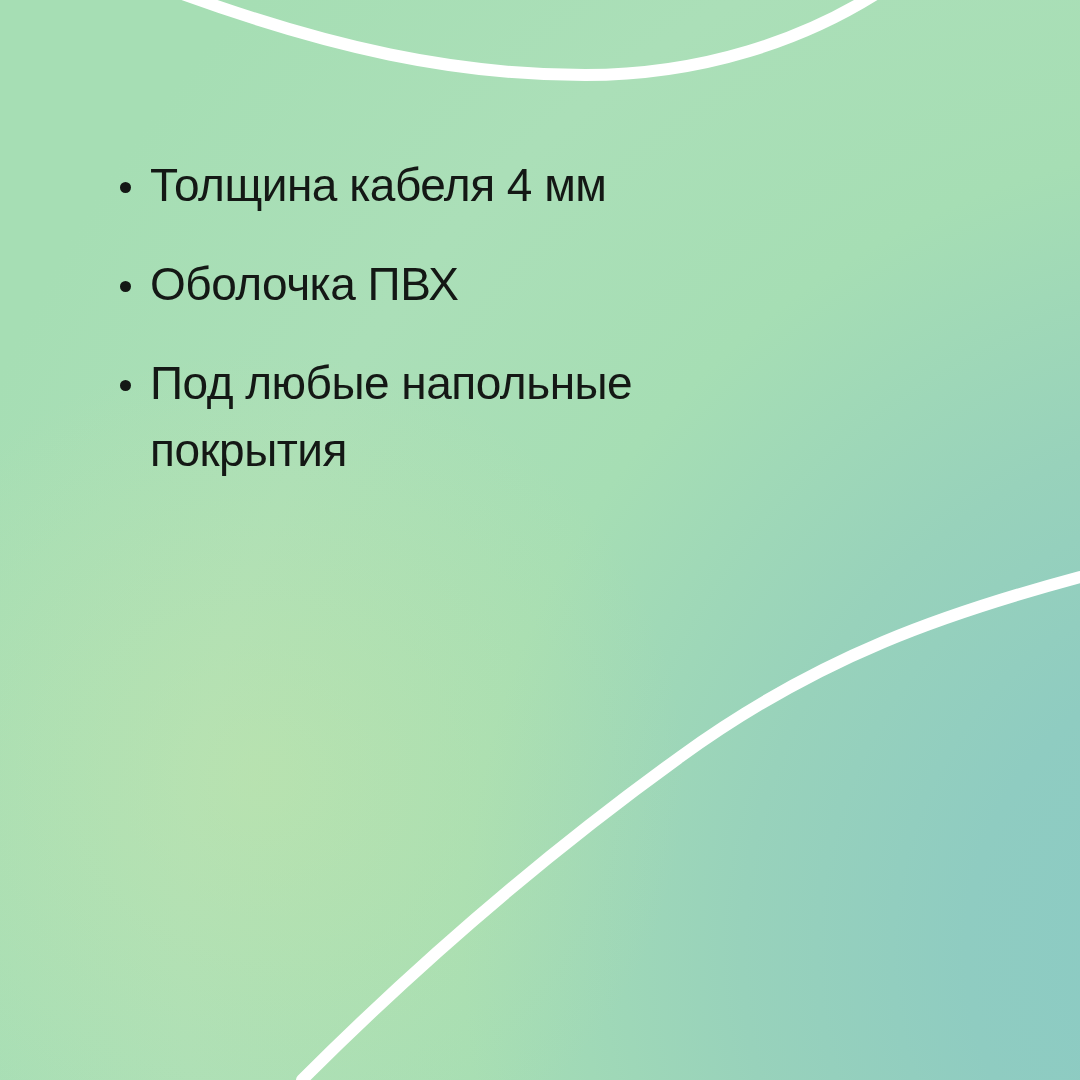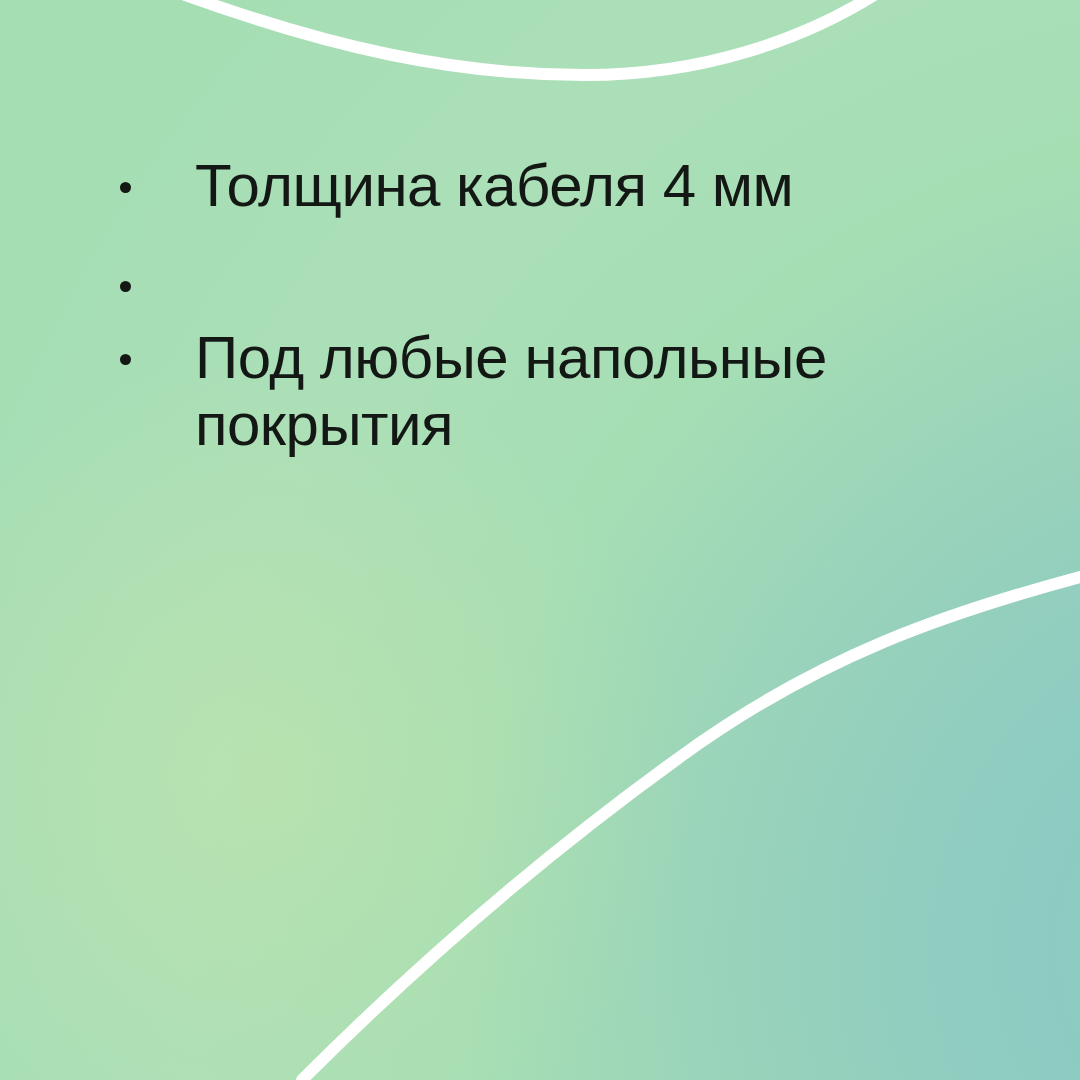--- a/index.html
+++ b/index.html
@@ -63,22 +63,22 @@
   }
   .bullet-dot {
     flex: 0 0 auto;
     width: 11px;
     height: 11px;
     margin-top: 30px;
     border-radius: 50%;
     background: var(--text-color);
   }
   .feature-text {
-    margin-left: 64px;
-    font-size: 60px;
+    margin-left: 19px;
+    font-size: 46px;
     line-height: 67px;
     letter-spacing: -0.5px;
     color: var(--text-color);
     white-space: pre-line;
   }
 </style>
 </head>
 <body style="--bg-green: #a6deb4; --bg-teal: #8fccc1; --bg-teal-deep: #89cac6; --curve-color: #ffffff; --text-color: #141815;">
 
 <div class="bg"></div>
@@ -88,20 +88,21 @@
   <path d="M 302,1080 C 420,962 540,858 680,757 C 820,655 950,612 1080,577"></path>
 </svg>
 
 <ul class="feature-list">
   <li class="feature-item">
     <span class="bullet-dot"></span>
     <span class="feature-text">Толщина кабеля 4 мм</span>
   </li>
   <li class="feature-item">
     <span class="bullet-dot"></span>
+    <span class="feature-text">Оболочка ПВХ</span>
   </li>
   <li class="feature-item">
     <span class="bullet-dot"></span>
     <span class="feature-text">Под любые напольные
 покрытия</span>
   </li>
 
 </ul>
 
 </body></html>

